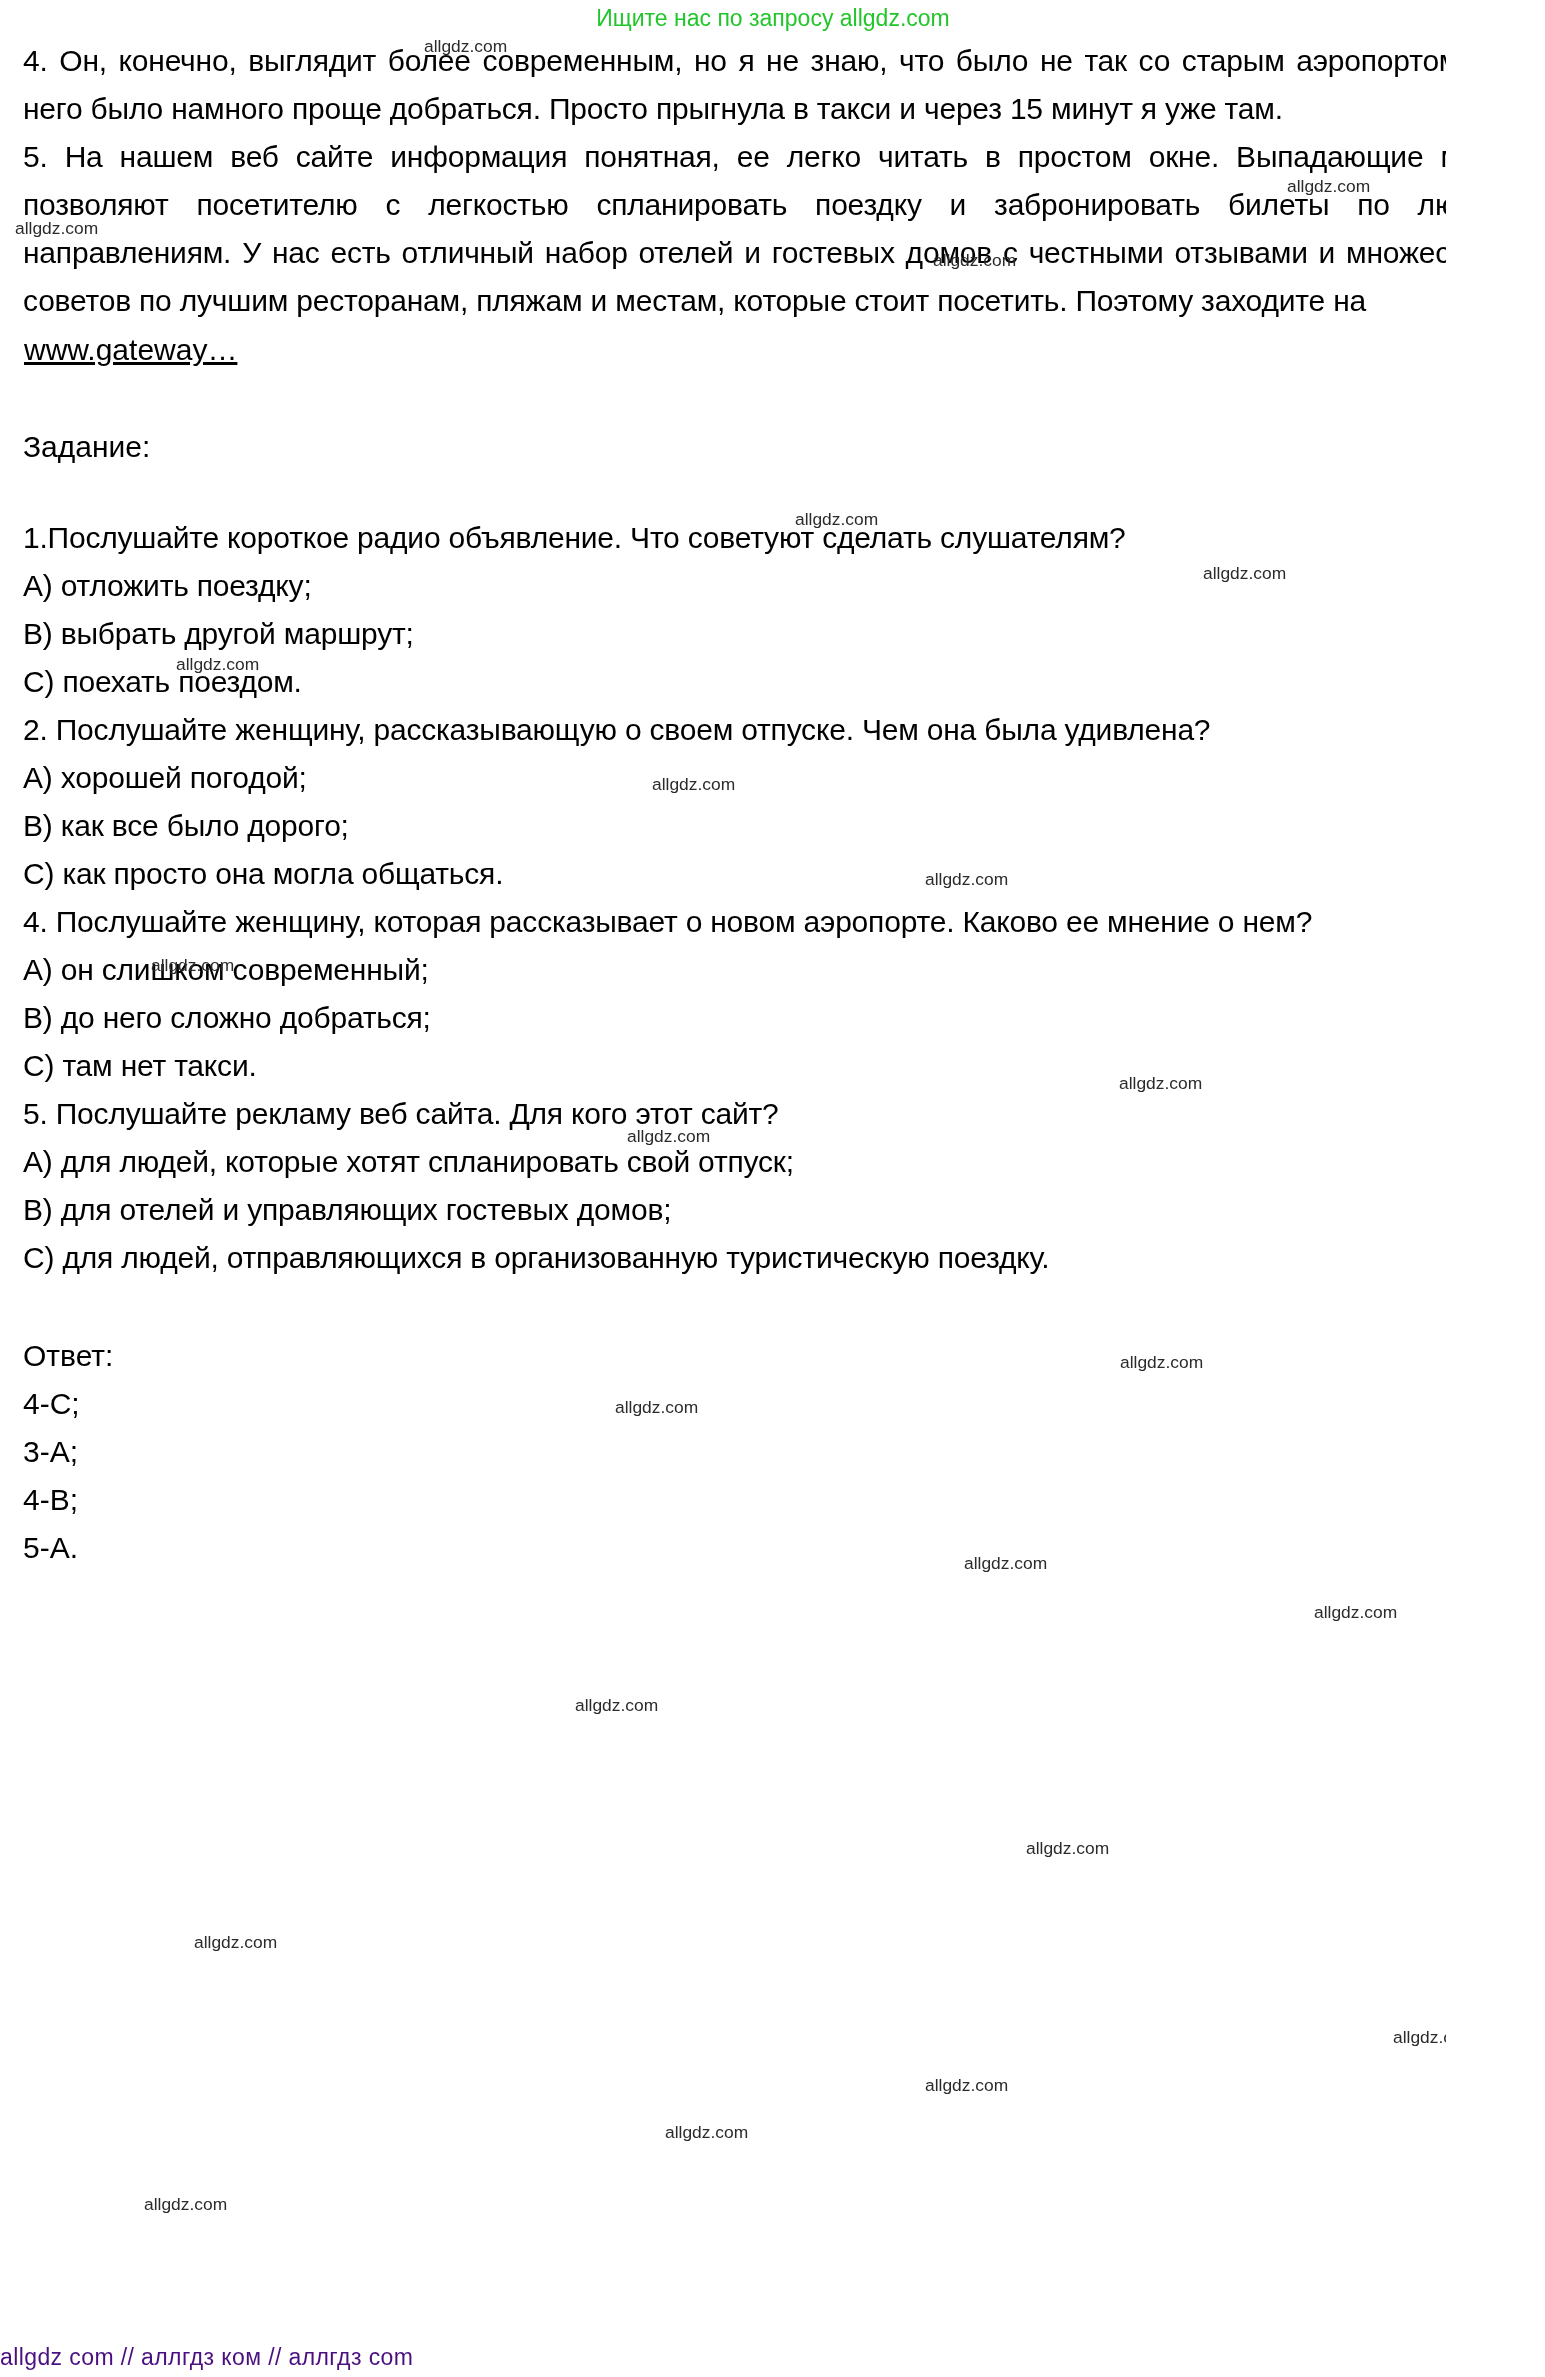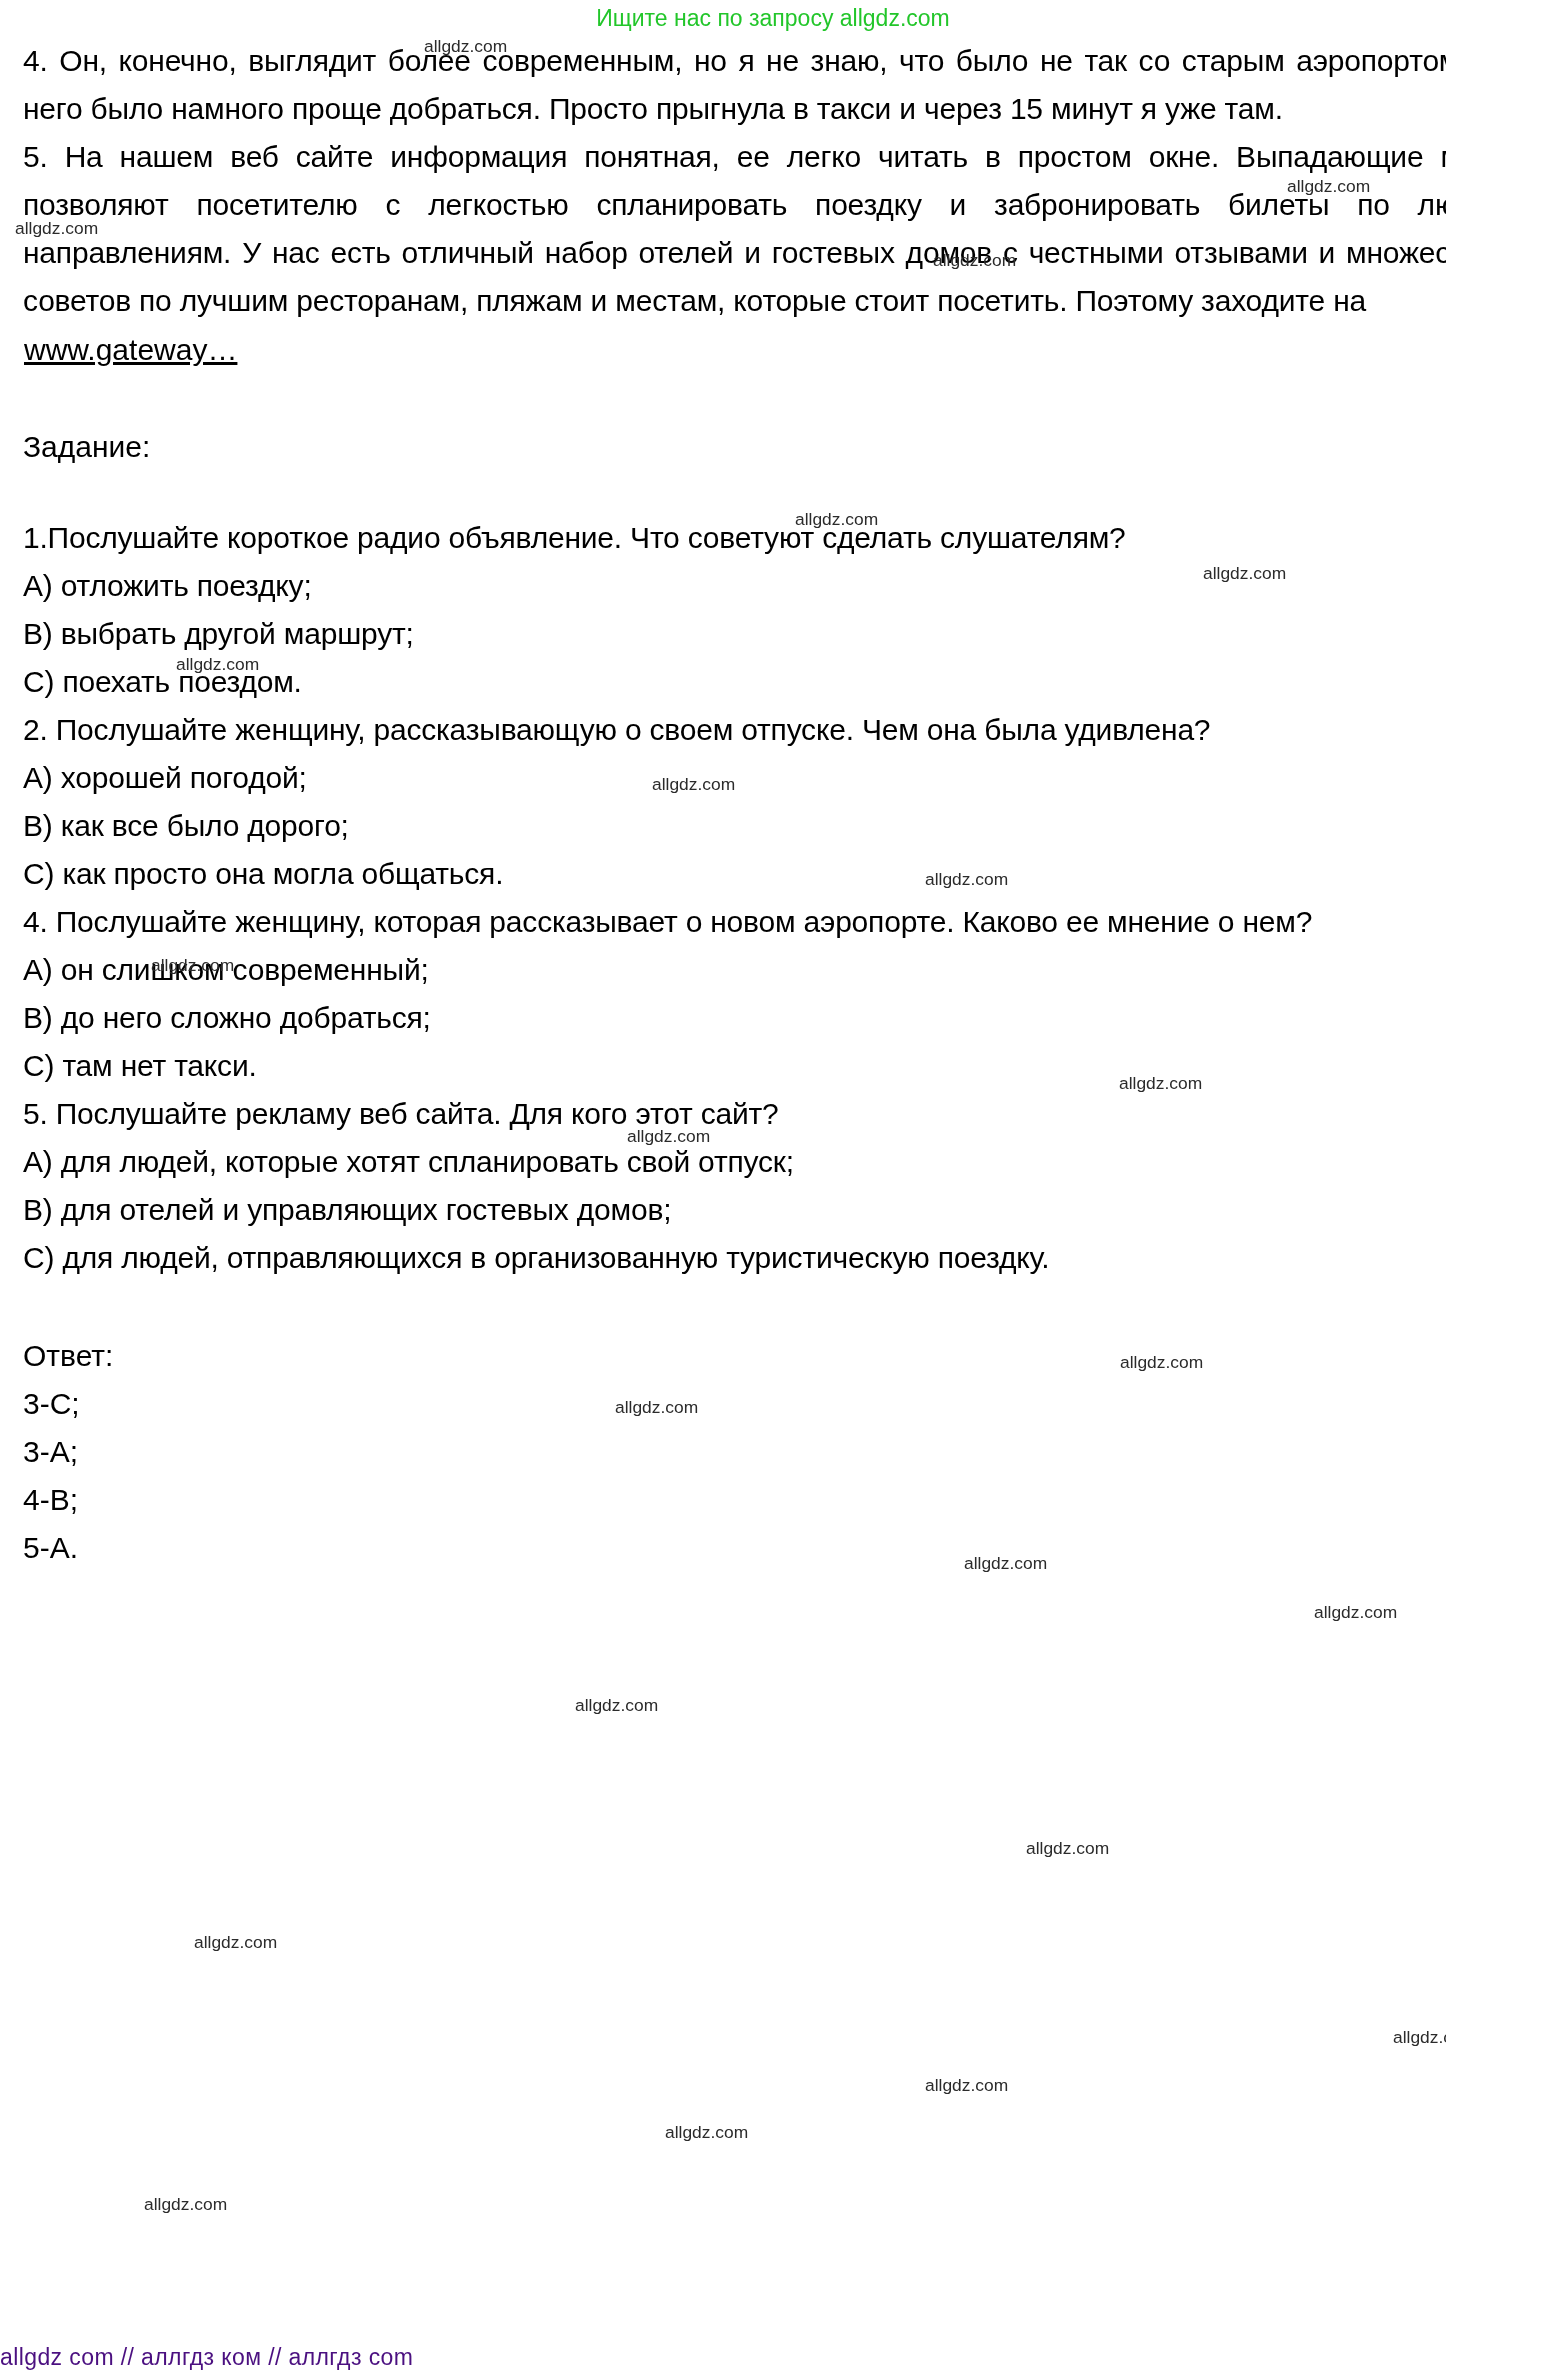--- a/index.html
+++ b/index.html
@@ -157,21 +157,21 @@
       <p class="q-text nojust">5. Послушайте рекламу веб сайта. Для кого этот сайт?</p>
       <p class="opt">А) для людей, которые хотят спланировать свой отпуск;</p>
       <p class="opt">В) для отелей и управляющих гостевых домов;</p>
       <p class="q-text">С) для людей, отправляющихся в организованную туристическую поездку.</p>
     </div>
 
     <div class="spacer-lg"></div>
 
     <div class="answers">
       <p class="a-head">Ответ:</p>
-      <p class="a-item">3-С;</p>
+      <p class="a-item">4-С;</p>
       <p class="a-item">3-А;</p>
       <p class="a-item">4-В;</p>
       <p class="a-item">5-А.</p>
     </div>
 
   </div>
 
   <div id="watermark-layer">
       <div class="wm" style="left: 424px; top: 36px;">allgdz.com</div>
       <div class="wm" style="left: 1287px; top: 176px;">allgdz.com</div>

